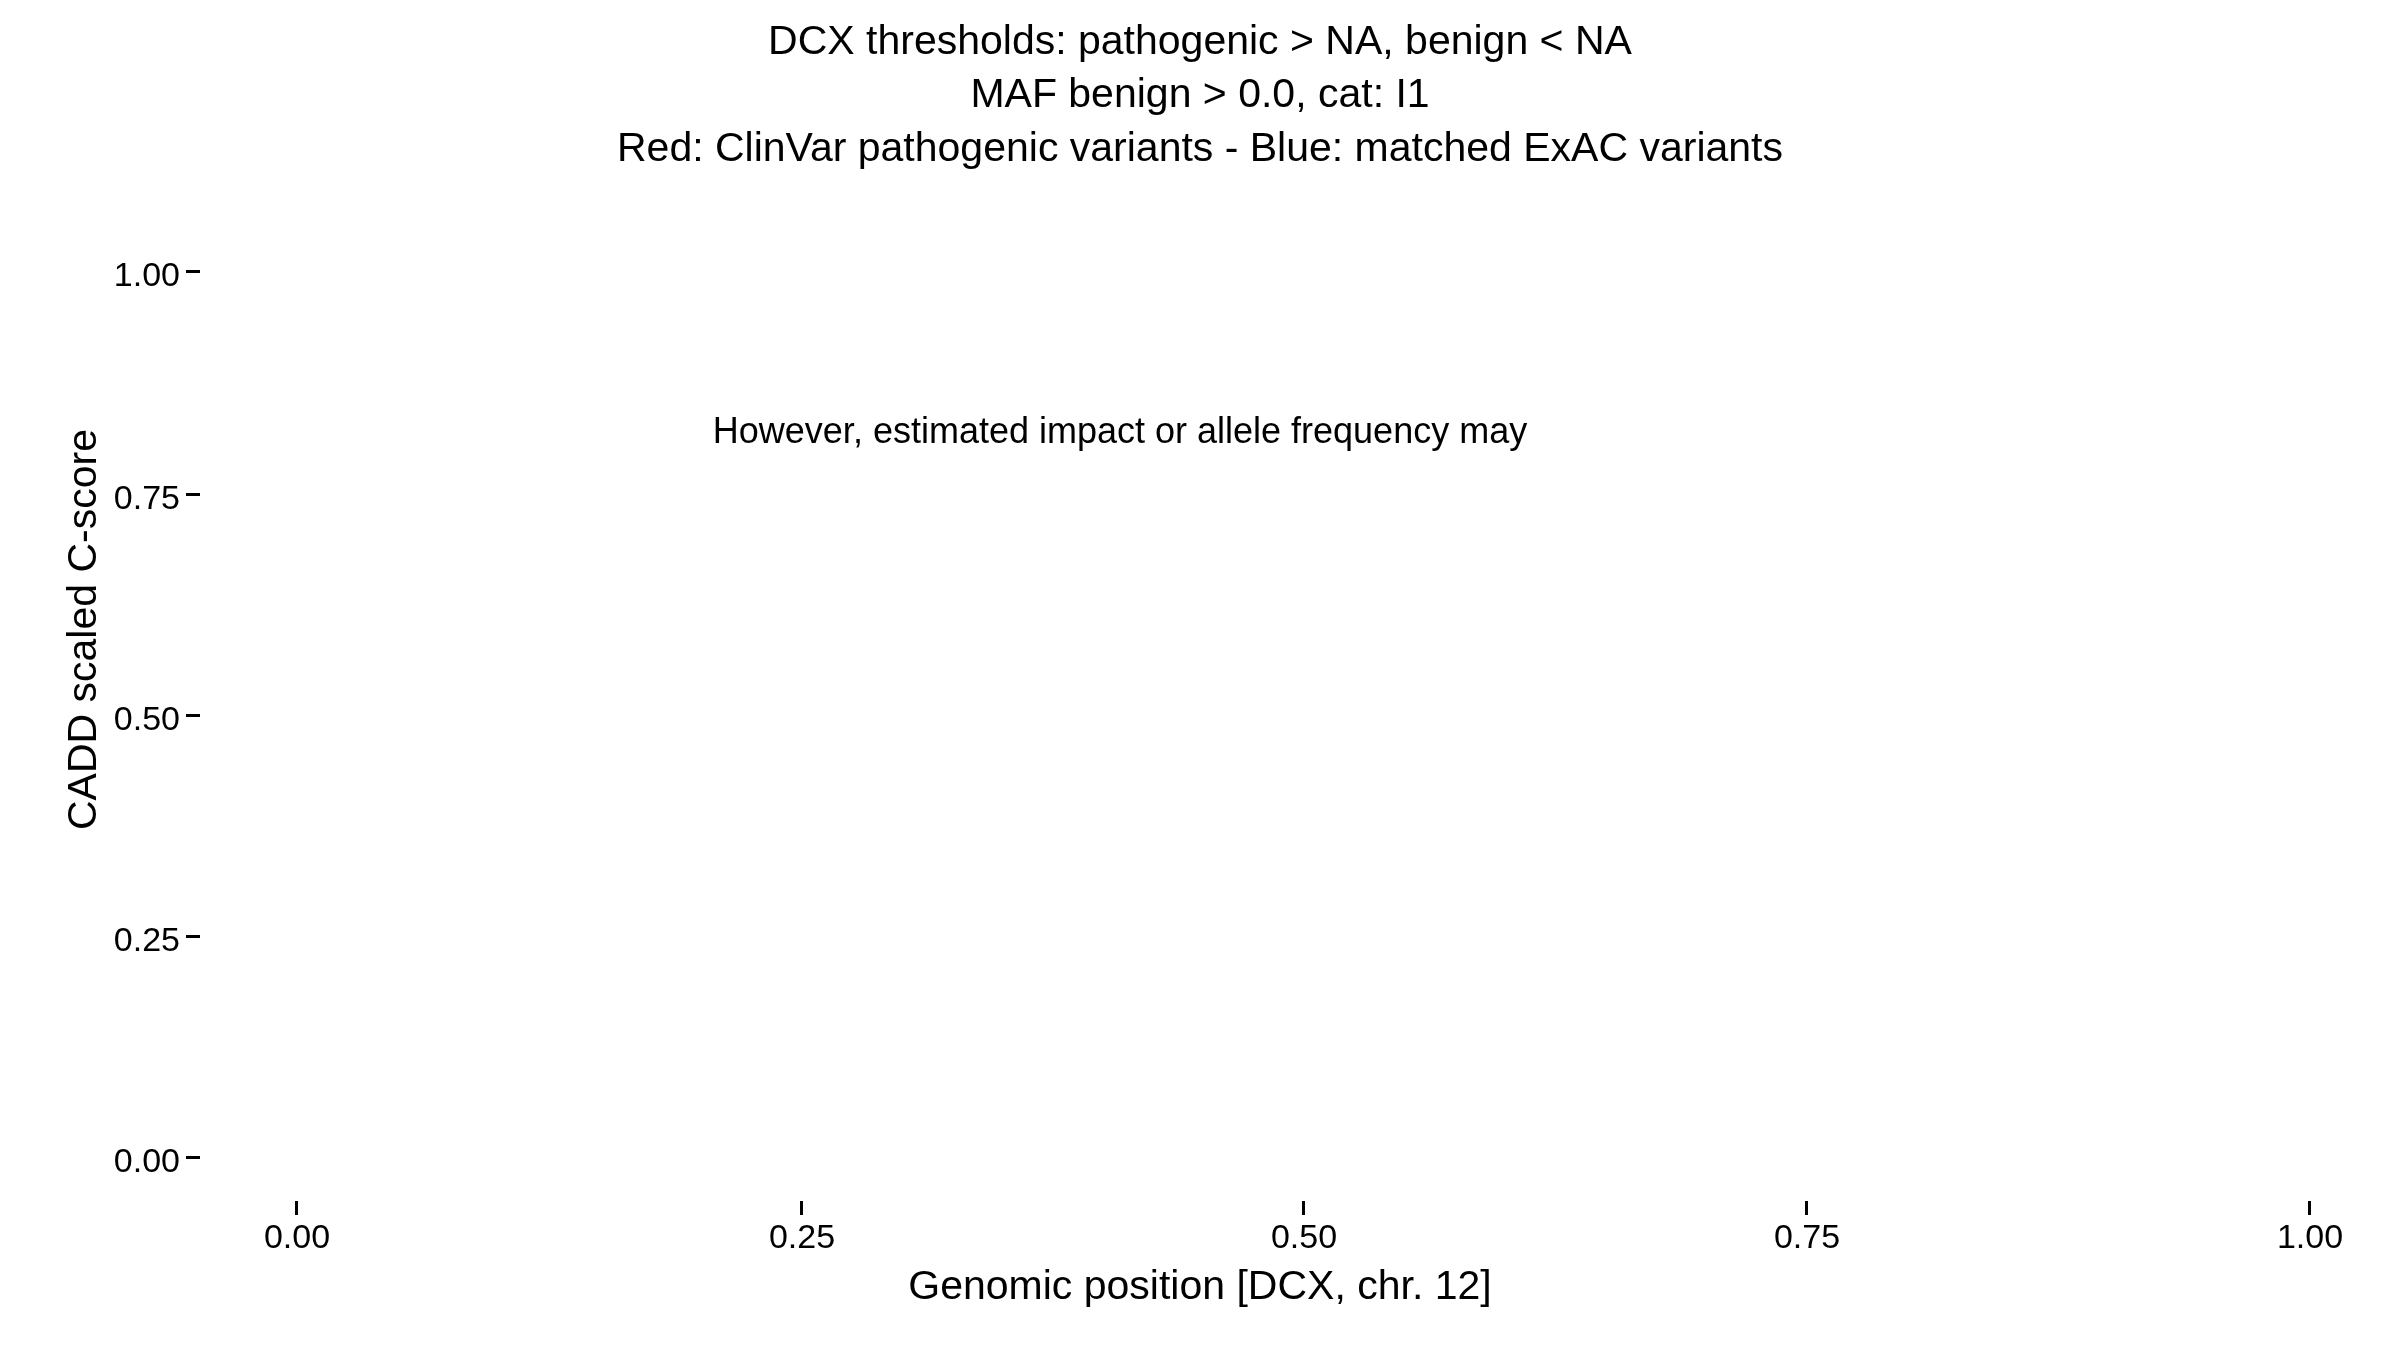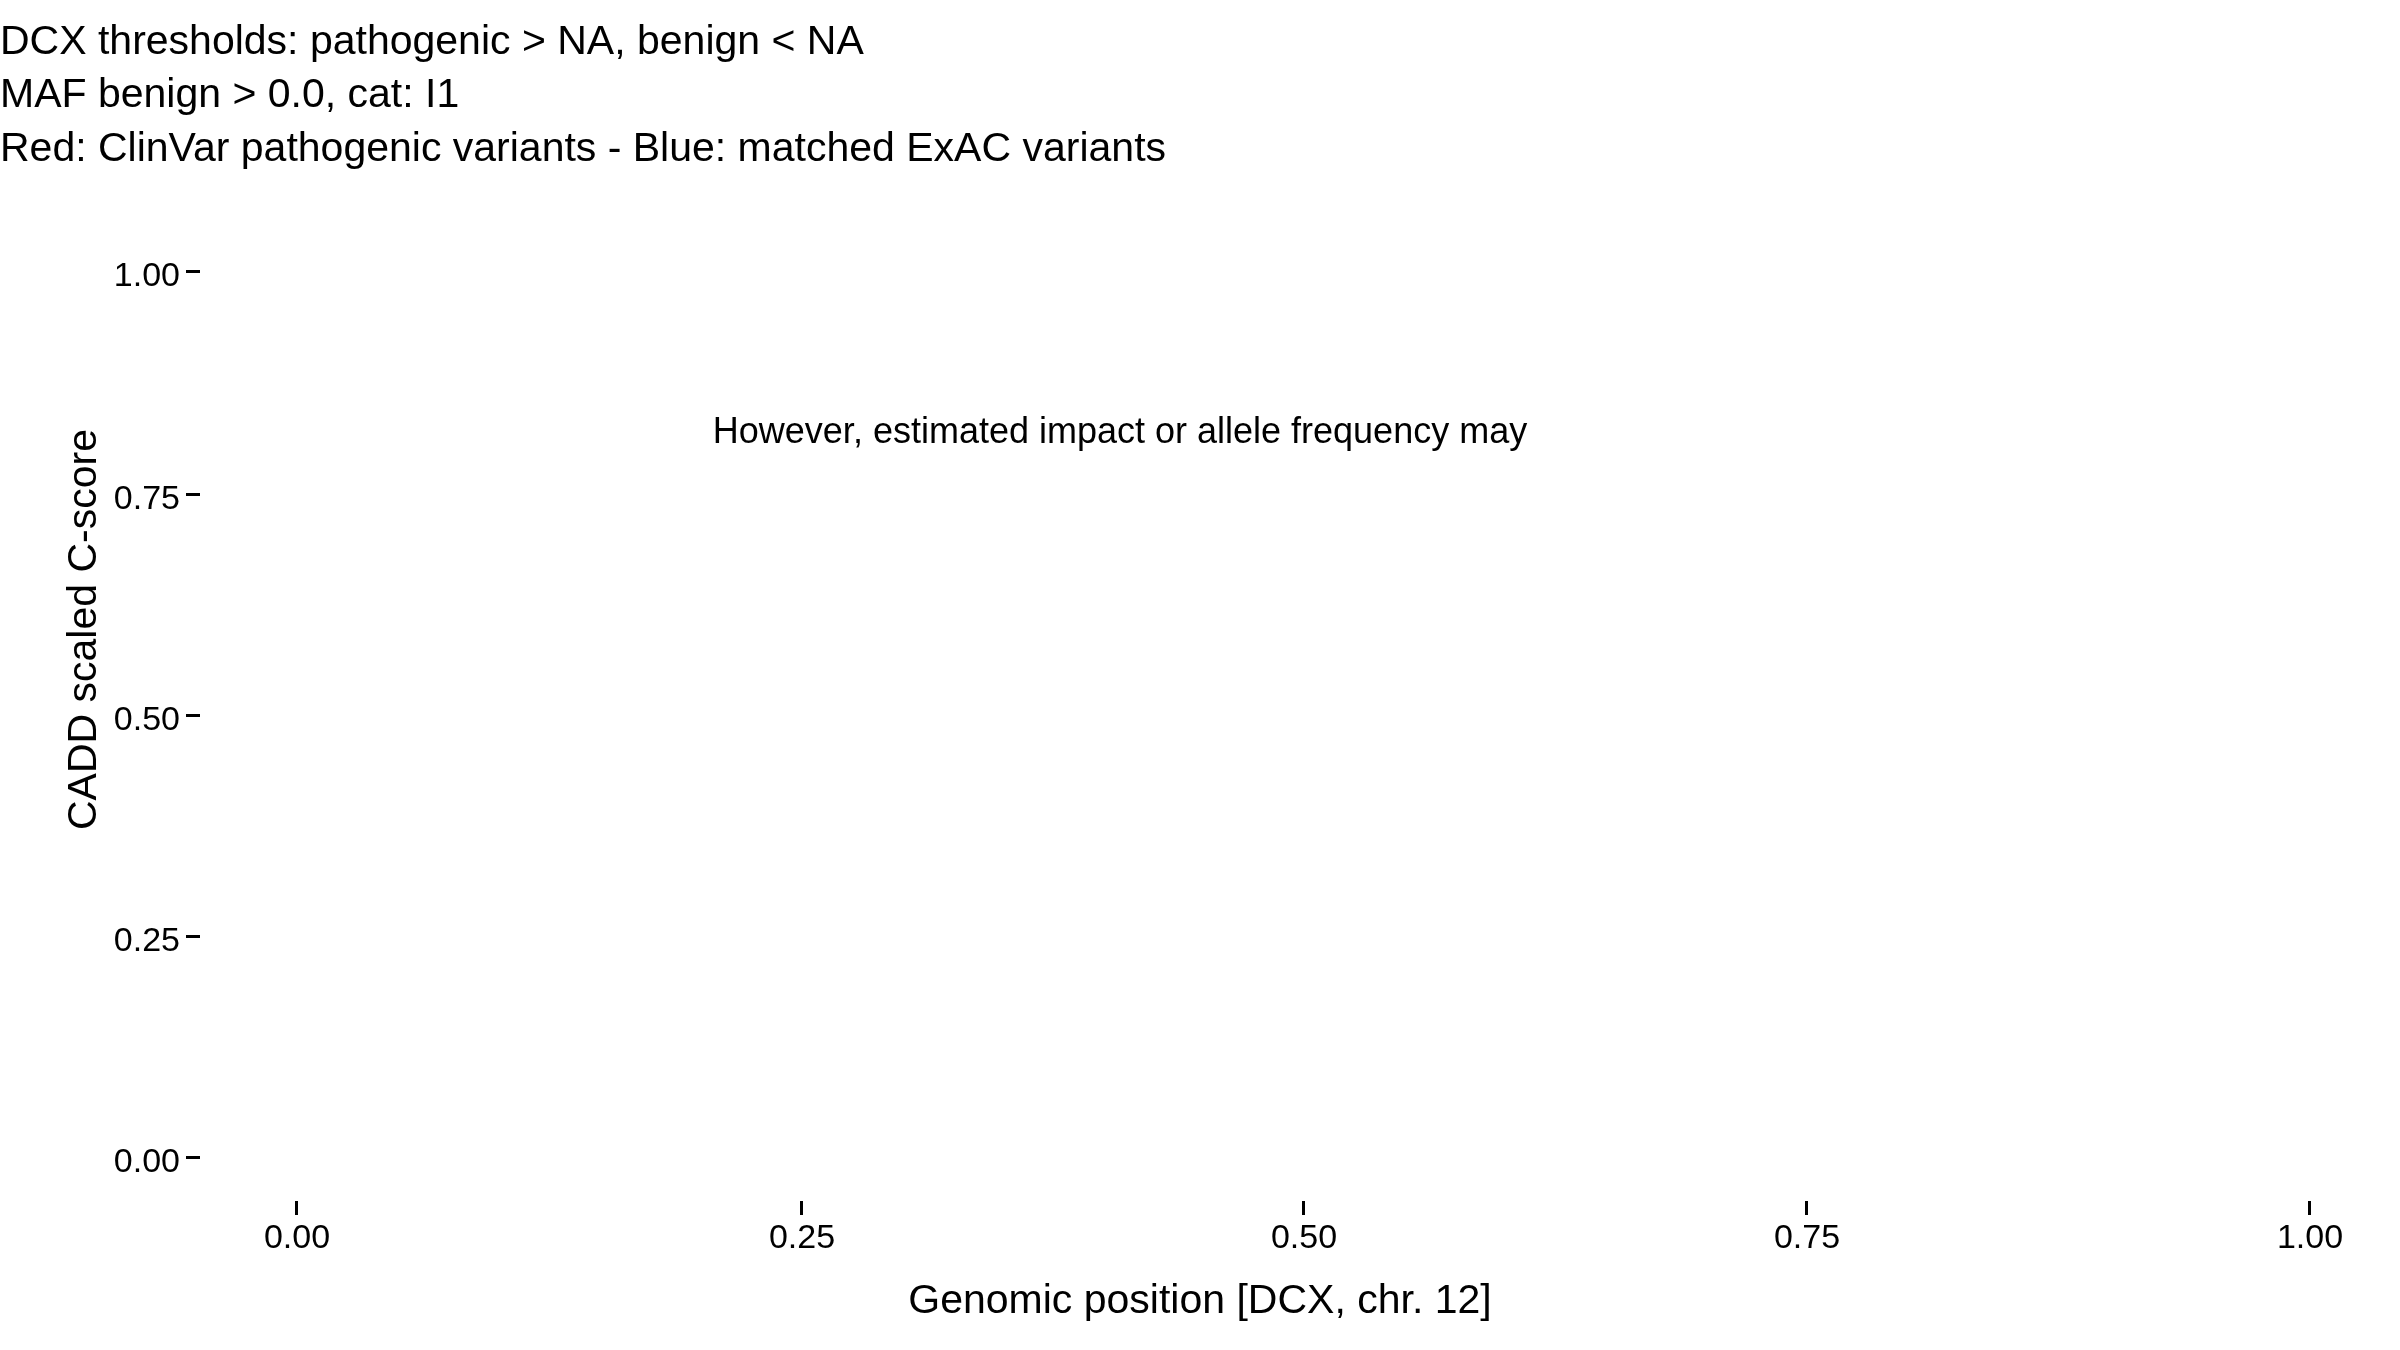--- a/index.html
+++ b/index.html
@@ -20,21 +20,21 @@
     width: 2400px;
     height: 1350px;
   }
 
   
   .title-block {
     position: absolute;
     left: 0;
     top: 14px;
     width: 2400px;
-    text-align: left;
+    text-align: center;
     line-height: 1.30;
   }
   .title-line {
     font-size: 41px;
     color: #000000;
     white-space: pre;
   }
 
   
   .ylab {
@@ -49,21 +49,20 @@
     white-space: pre;
   }
   .xlab {
     position: absolute;
     left: 0;
     top: 1262px;
     width: 2400px;
     text-align: center;
     font-size: 41px;
     white-space: pre;
-    margin-top: 14px;
   }
 
   
   .ytick {
     position: absolute;
     width: 160px;
     text-align: right;
     font-size: 34px;
     white-space: pre;
   }

